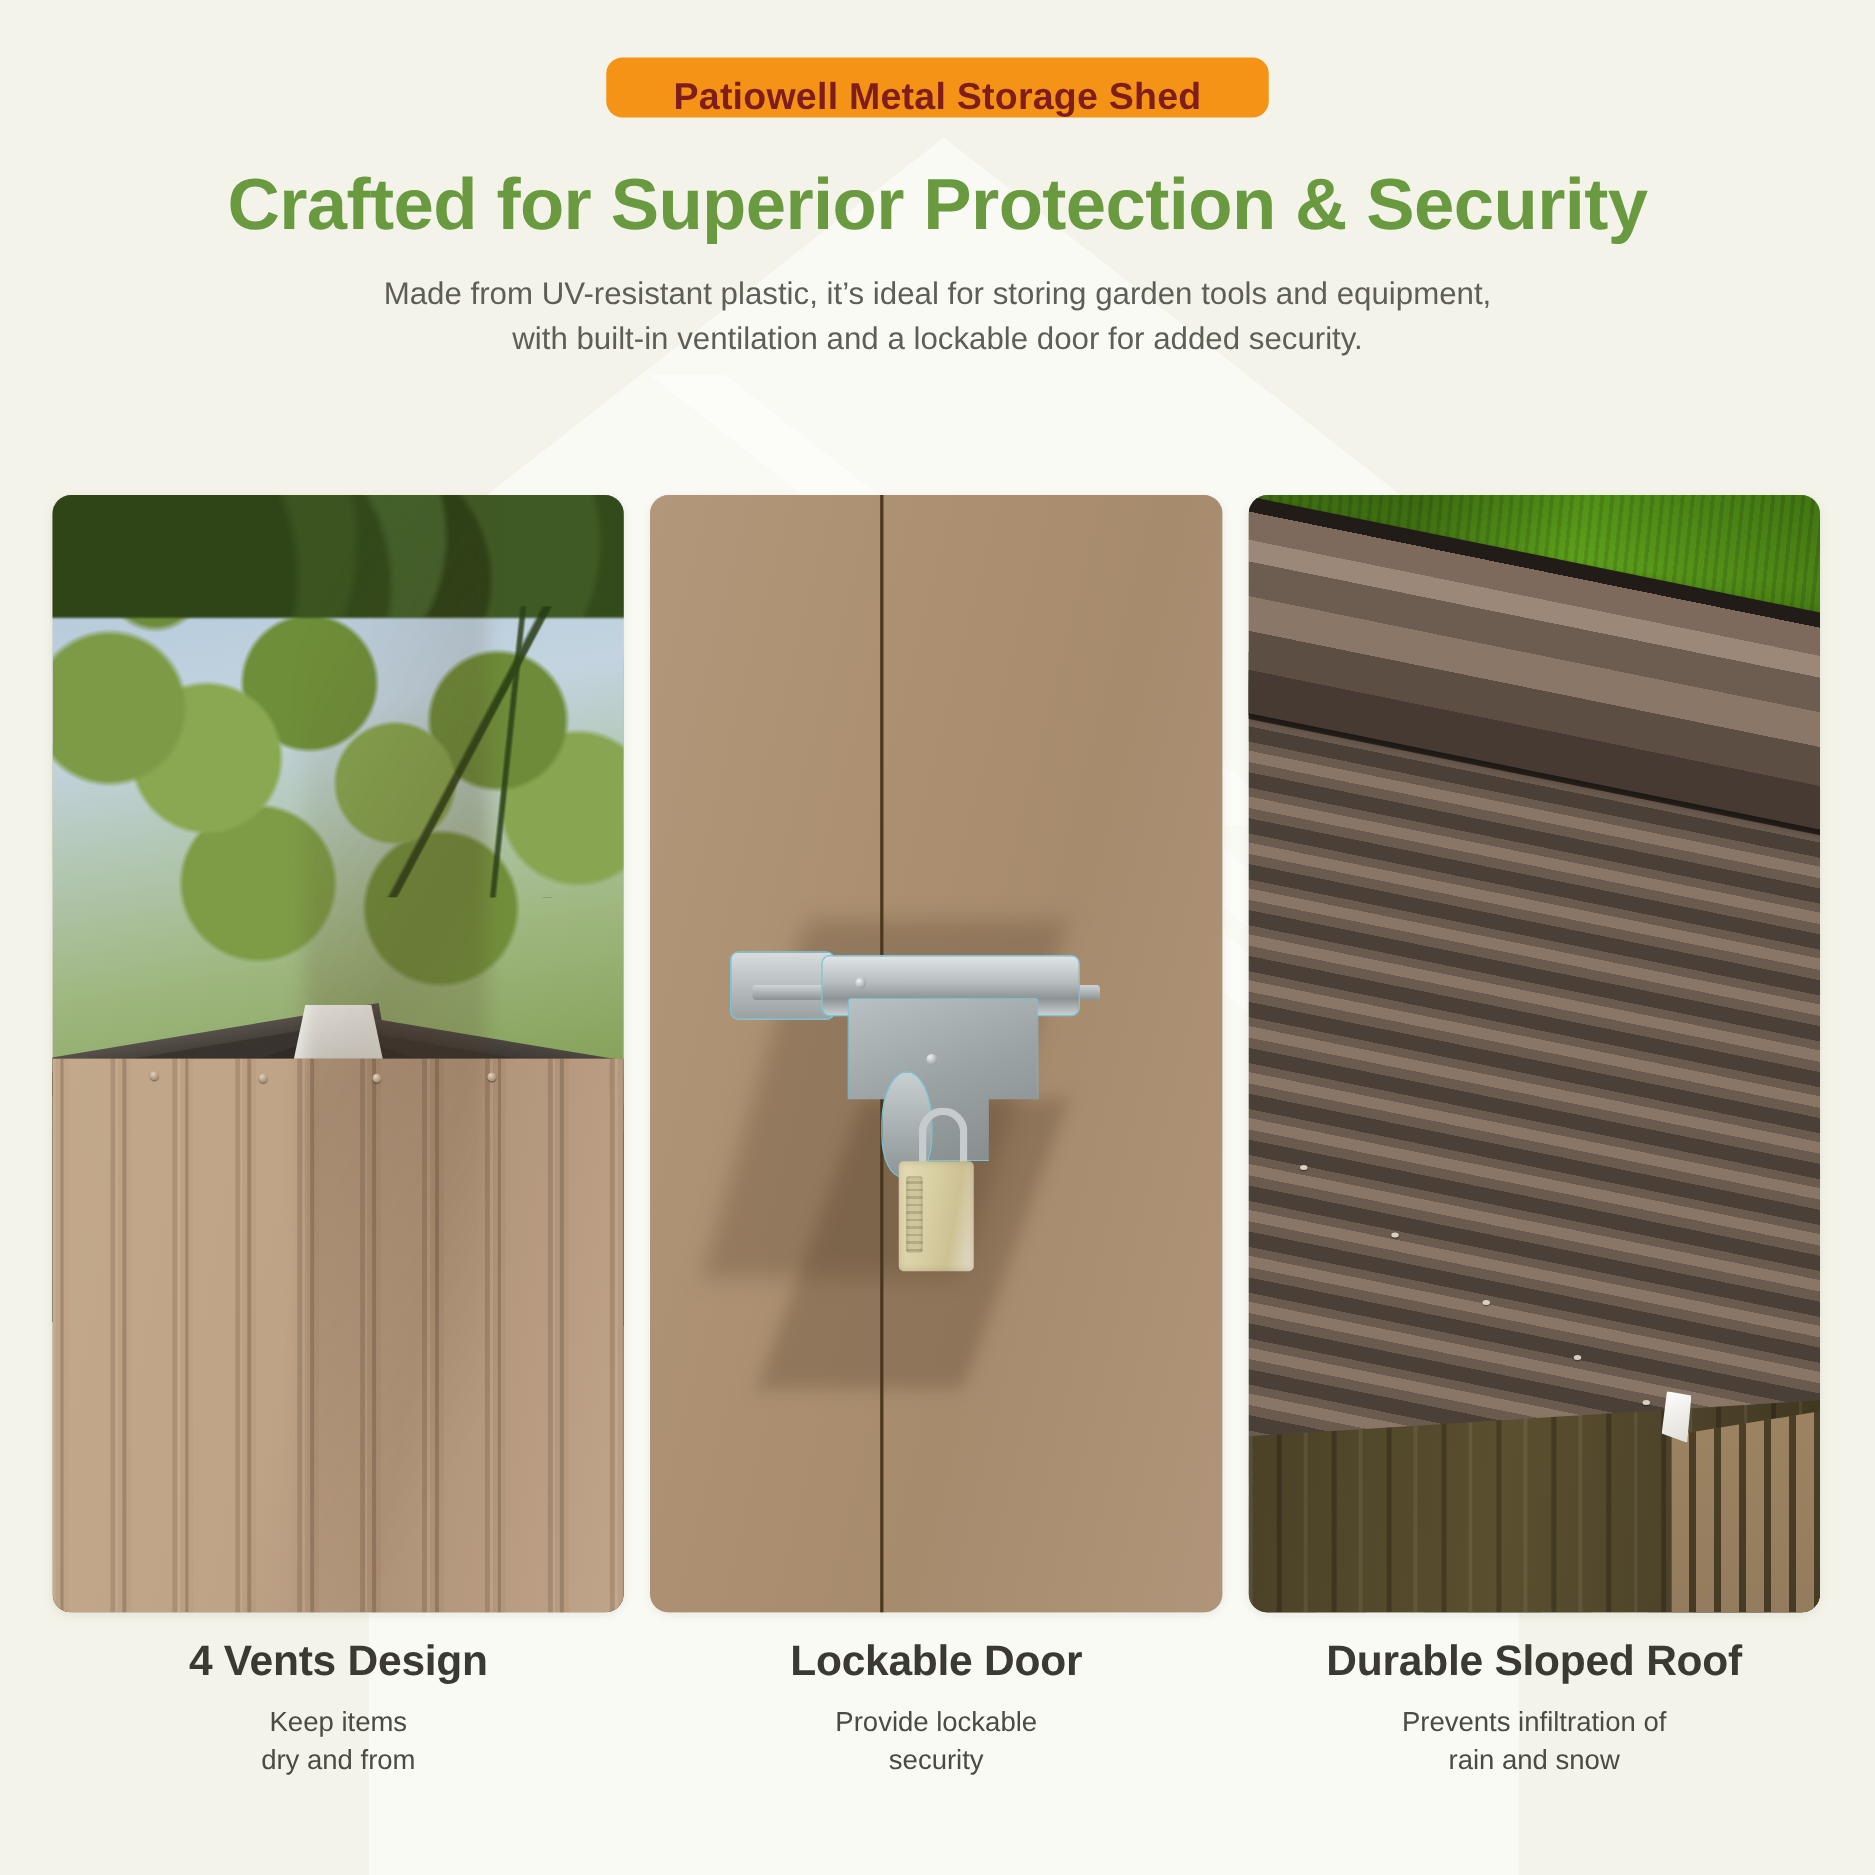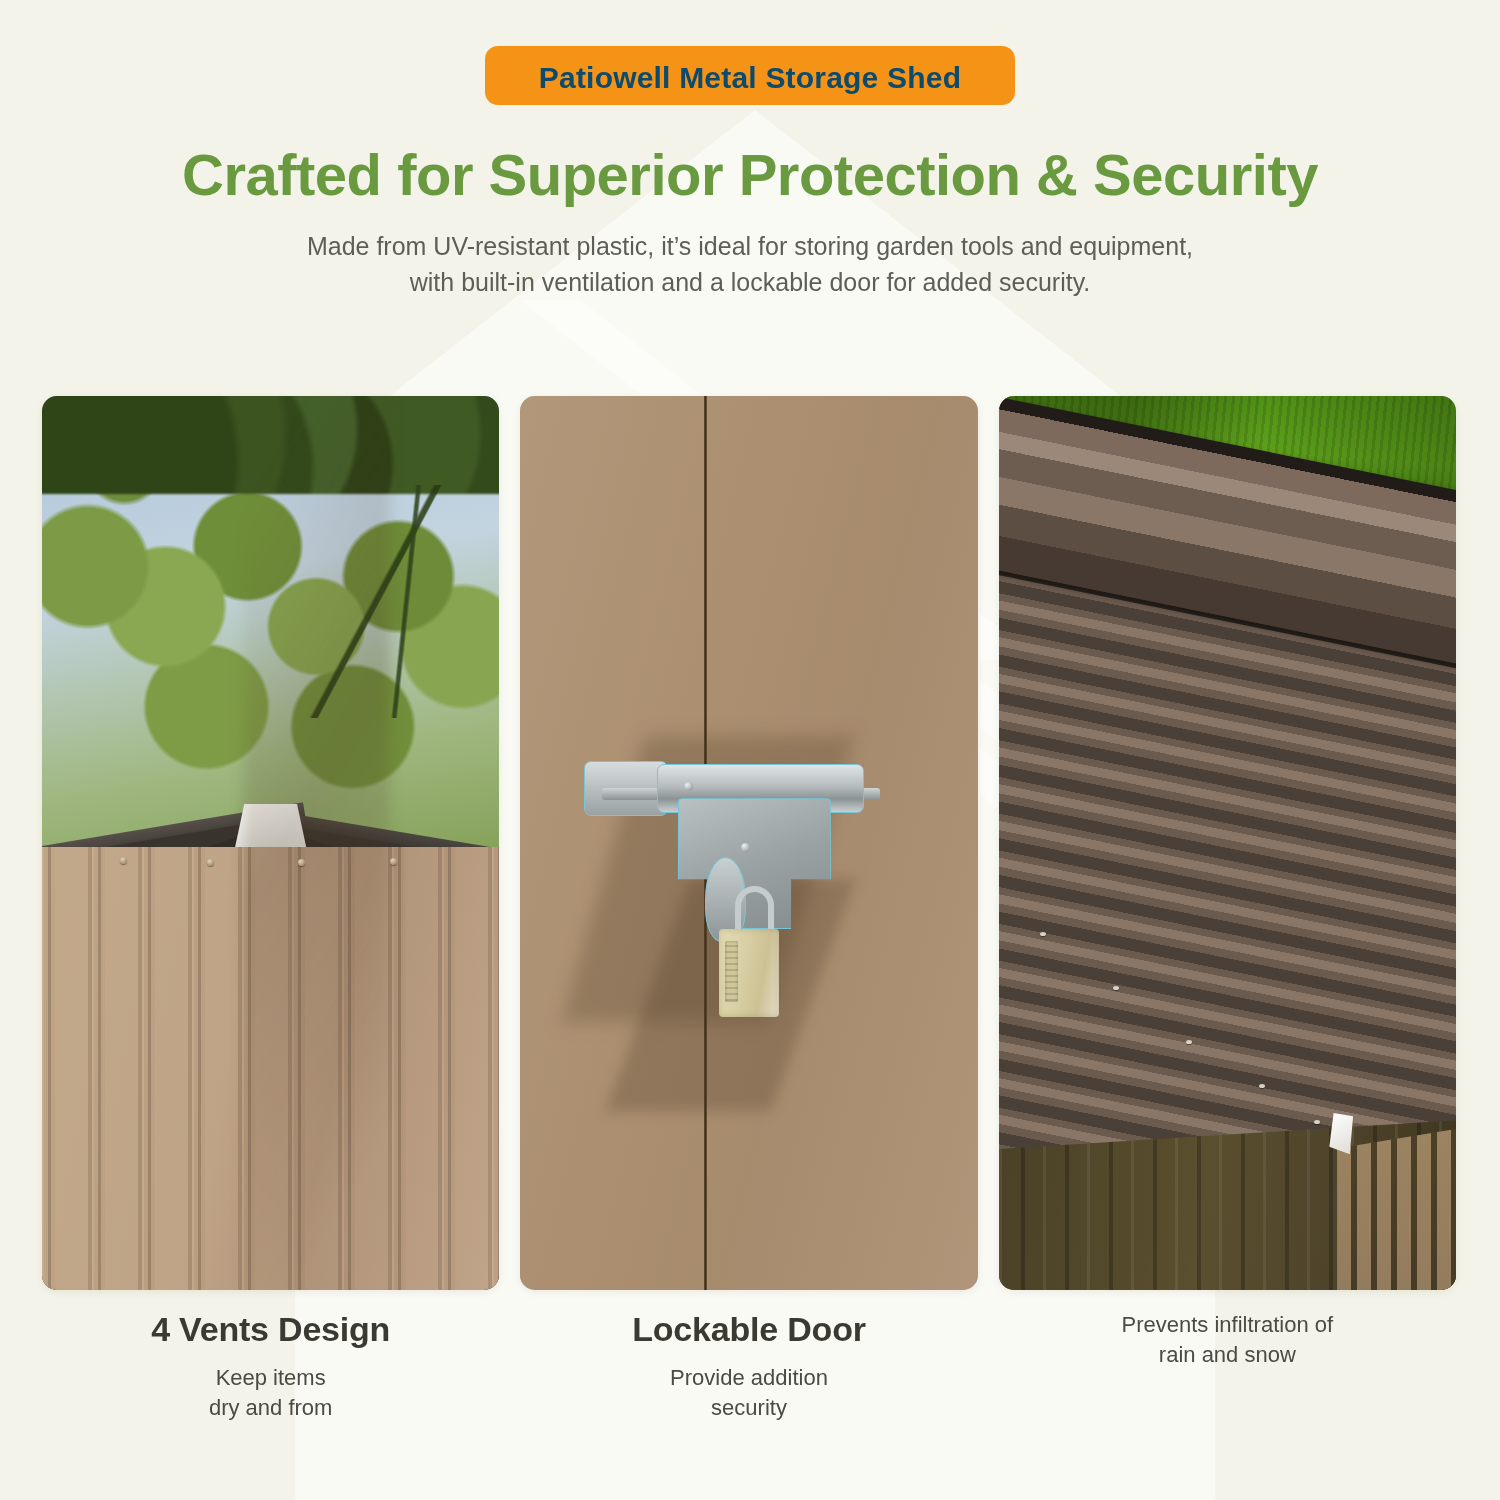--- a/index.html
+++ b/index.html
@@ -20,25 +20,25 @@
 
   
   #header{position:relative;z-index:2;}
 
   #badge-wrap{
     display:flex;justify-content:center;
     padding-top:46px;
   }
   #brand-badge{
     background:#f59316;
-    color:#0c4a6e;
+    color:#7f1d1d;
     font-size:30px;
     font-weight:600;
     letter-spacing:.2px;
-    padding:17px 54px 12px 54px;
+    padding:17px 54px 1px 54px;
     border-radius:13px;
     line-height:1;
     white-space:nowrap;
   }
 
   #headline{
     margin:40px 0 0 0;
     text-align:center;
     font-size:58px;
     font-weight:bold;
@@ -517,24 +517,25 @@
     <div class="cap-title">4 Vents Design</div>
     <div class="cap-sub">
       <span class="ln">Keep items</span>
       <span class="ln">dry and from</span>
     </div>
   </div>
 
   <div class="cap">
     <div class="cap-title">Lockable Door</div>
     <div class="cap-sub">
-      <span class="ln">Provide addition</span>
+      <span class="ln">Provide lockable</span>
       <span class="ln">security</span>
     </div>
   </div>
 
   <div class="cap">
+    <div class="cap-title">Durable Sloped Roof</div>
     <div class="cap-sub">
       <span class="ln">Prevents infiltration of</span>
       <span class="ln">rain and snow</span>
     </div>
   </div>
 </div>
 
 </body></html>

